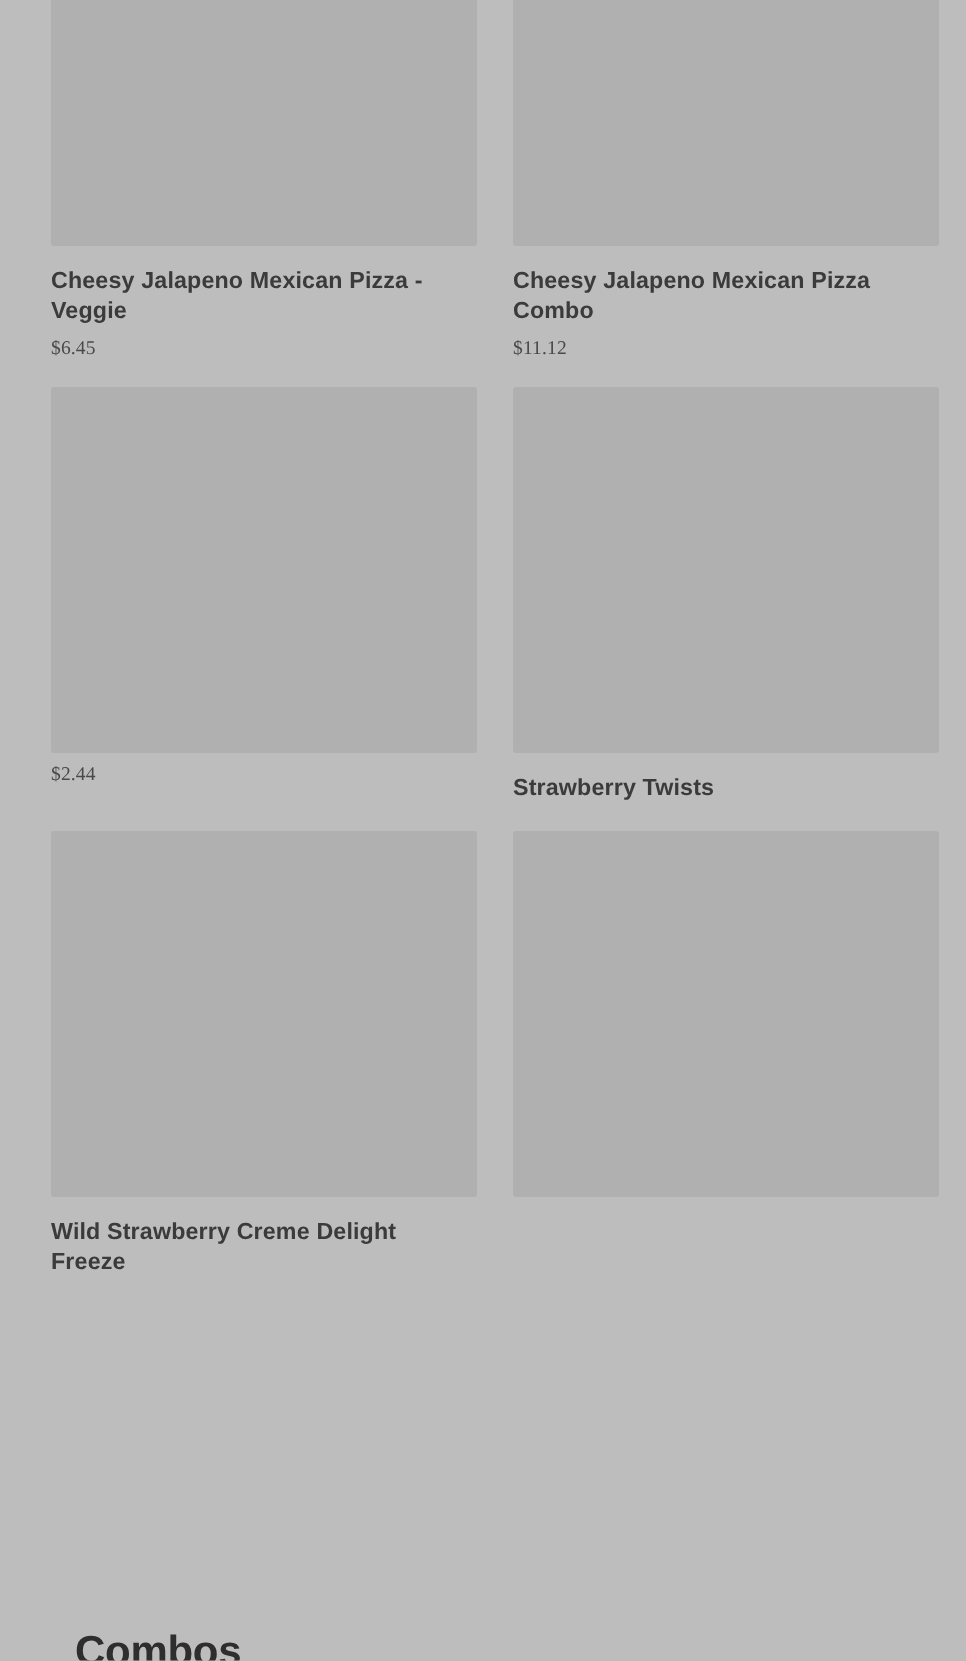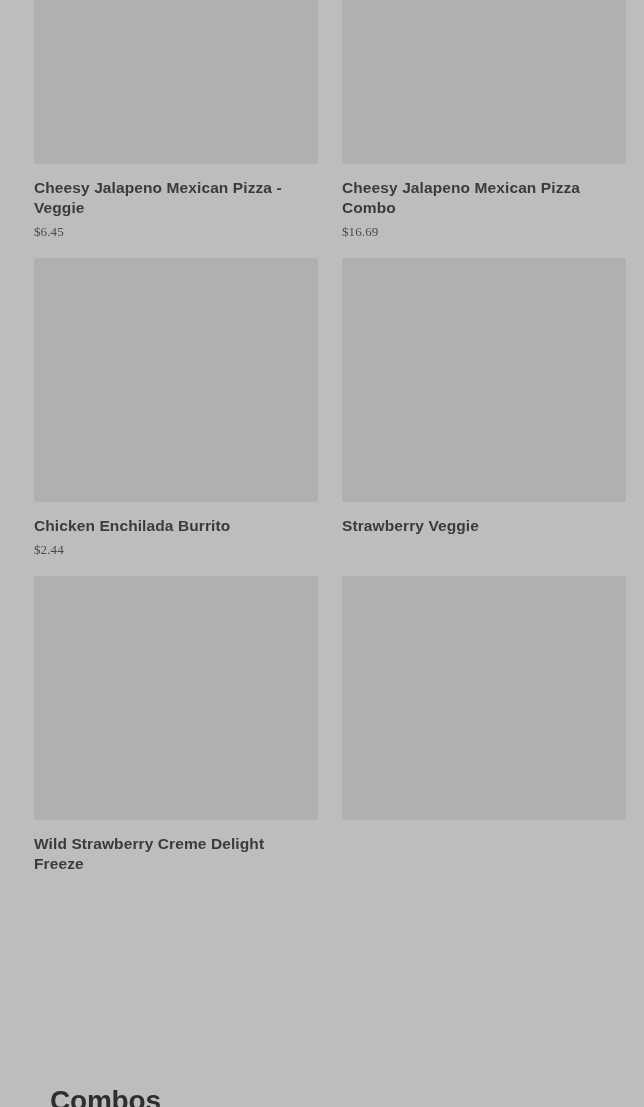--- a/index.html
+++ b/index.html
@@ -90,32 +90,31 @@
 
     <div class="menu-card">
       <div class="card-image"></div>
       <div class="card-title">Cheesy Jalapeno Mexican Pizza - Veggie</div>
       <div class="card-price">$6.45</div>
     </div>
 
     <div class="menu-card">
       <div class="card-image"></div>
       <div class="card-title">Cheesy Jalapeno Mexican Pizza Combo</div>
-      <div class="card-price">$16.69</div>
+      <div class="card-price">$11.12</div>
     </div>
 
     <div class="menu-card">
       <div class="card-image"></div>
-      <div class="card-title">Chicken Enchilada Burrito</div>
       <div class="card-price">$2.44</div>
     </div>
 
     <div class="menu-card">
       <div class="card-image"></div>
-      <div class="card-title">Strawberry Veggie</div>
+      <div class="card-title">Strawberry Twists</div>
     </div>
 
 
     <div class="menu-card">
       <div class="card-image"></div>
       <div class="card-title">Wild Strawberry Creme Delight Freeze</div>
     </div>
 
     <div class="menu-card">
       <div class="card-image"></div>

